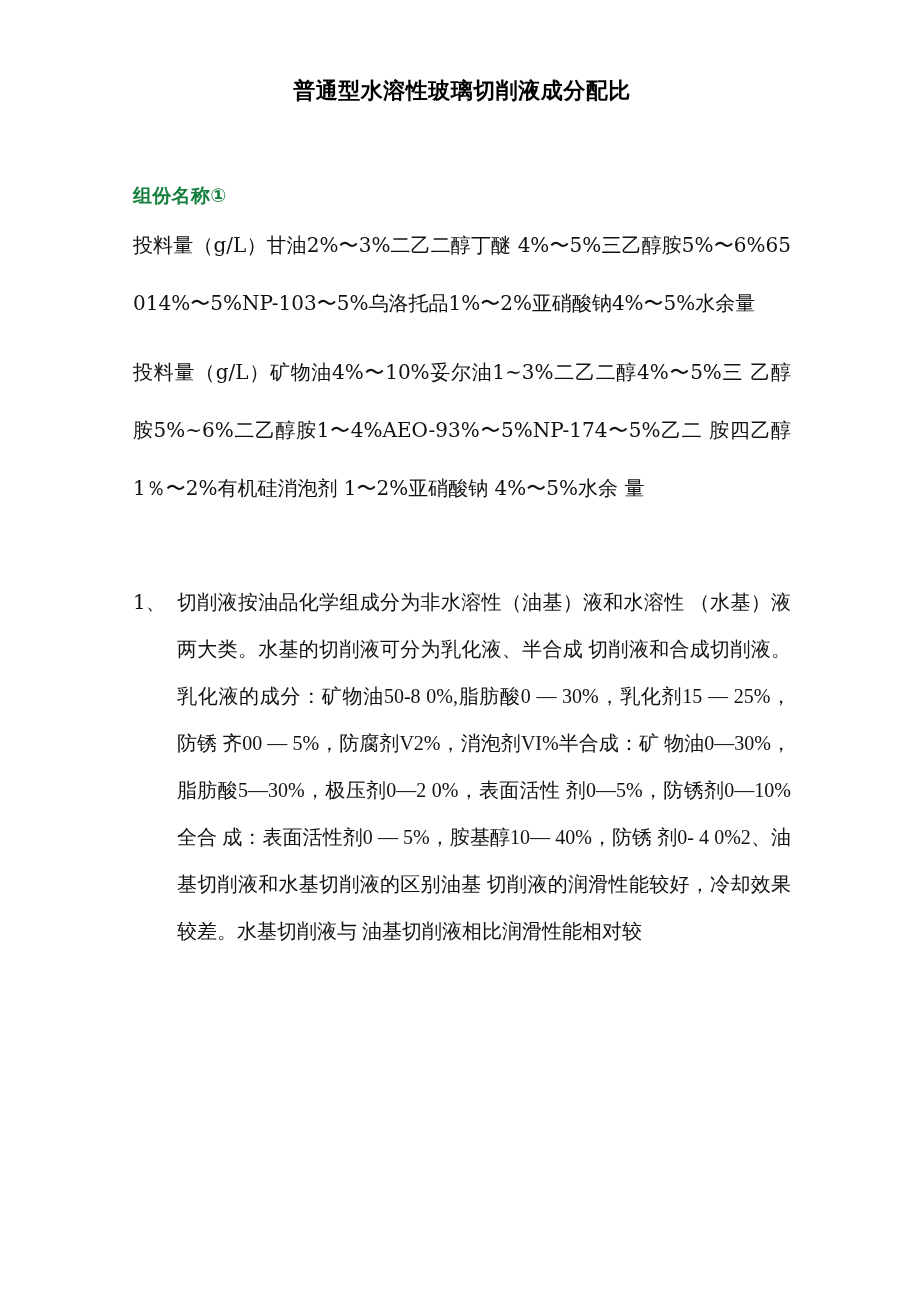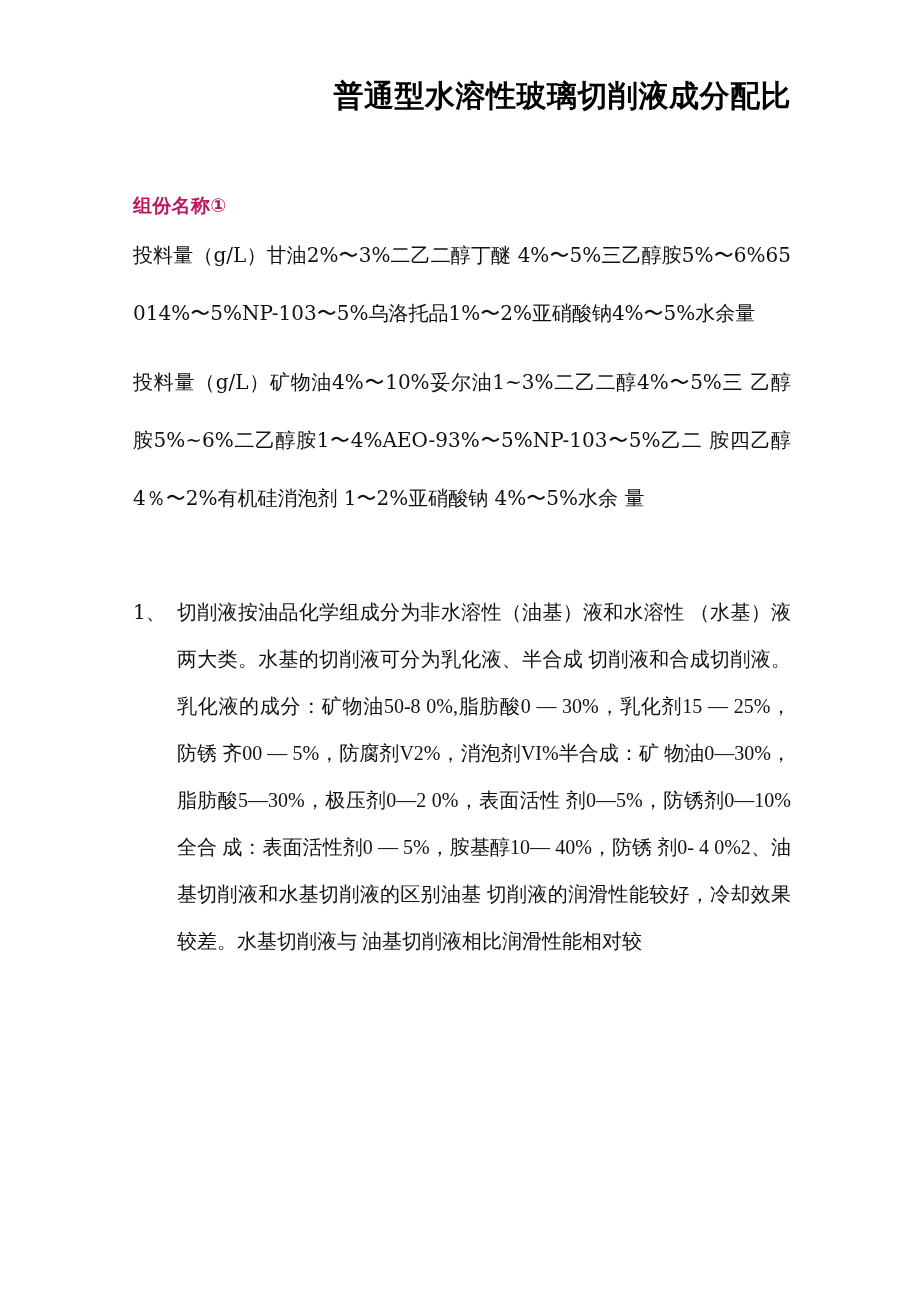--- a/index.html
+++ b/index.html
@@ -30,37 +30,37 @@
     position: absolute;
     left: 133px;
     top: 0;
     width: 658px;
   }
 
   
   .doc-title {
     font-family: "DejaVu Sans", "Liberation Sans", sans-serif;
     font-weight: bold;
-    font-size: 30px;
+    font-size: 22px;
     line-height: 1.2;
     letter-spacing: 0.5px;
-    text-align: right;
+    text-align: center;
     color: #000000;
     margin: 0;
     padding-top: 78px;
     padding-bottom: 0;
   }
 
   
   .section-heading {
     font-family: "DejaVu Sans", "Liberation Sans", sans-serif;
     font-weight: bold;
     font-size: 19px;
     line-height: 1.0;
-    color: #be185d;
+    color: #15803d;
     margin: 0;
     letter-spacing: 0.3px;
   }
 
   .heading-1 { padding-top: 82px; }
   .heading-2 { padding-top: 22px; }
 
   
   .body-para {
     font-family: "DejaVu Serif", "Liberation Serif", serif;
@@ -116,21 +116,21 @@
 <div class="page">
   <div class="content">
 
     <h1 class="doc-title">普通型水溶性玻璃切削液成分配比</h1>
 
     <h2 class="section-heading heading-1">组份名称①</h2>
 
     <p class="body-para">投料量（g/L）甘油2%〜3%二乙二醇丁醚 4%〜5%三乙醇胺5%〜6%65014%〜5%NP-103〜5%乌洛托品1%〜2%亚硝酸钠4%〜5%水余量</p>
 
 
-    <p class="body-para">投料量（g/L）矿物油4%〜10%妥尔油1~3%二乙二醇4%〜5%三 乙醇胺5%~6%二乙醇胺1〜4%AEO-93%〜5%NP-103〜5%乙二 胺四乙醇 4％〜2%有机硅消泡剂 1〜2%亚硝酸钠 4%〜5%水余 量</p>
+    <p class="body-para">投料量（g/L）矿物油4%〜10%妥尔油1~3%二乙二醇4%〜5%三 乙醇胺5%~6%二乙醇胺1〜4%AEO-93%〜5%NP-174〜5%乙二 胺四乙醇 1％〜2%有机硅消泡剂 1〜2%亚硝酸钠 4%〜5%水余 量</p>
 
     <div class="list-block">
       <div class="list-item">
         <span class="list-marker">1、</span>
         <span class="list-text">切削液按油品化学组成分为非水溶性（油基）液和水溶性 （水基）液两大类。水基的切削液可分为乳化液、半合成 切削液和合成切削液。乳化液的成分：矿物油50-8 0%,脂肪酸0 — 30%，乳化剂15 — 25%，防锈 齐00 — 5%，防腐剂V2%，消泡剂VI%半合成：矿 物油0—30%，脂肪酸5—30%，极压剂0—2 0%，表面活性 剂0—5%，防锈剂0—10%全合 成：表面活性剂0 — 5%，胺基醇10— 40%，防锈 剂0- 4 0%2、油基切削液和水基切削液的区别油基 切削液的润滑性能较好，冷却效果较差。水基切削液与 油基切削液相比润滑性能相对较</span>
       </div>
     </div>
 
   </div>
 </div>

